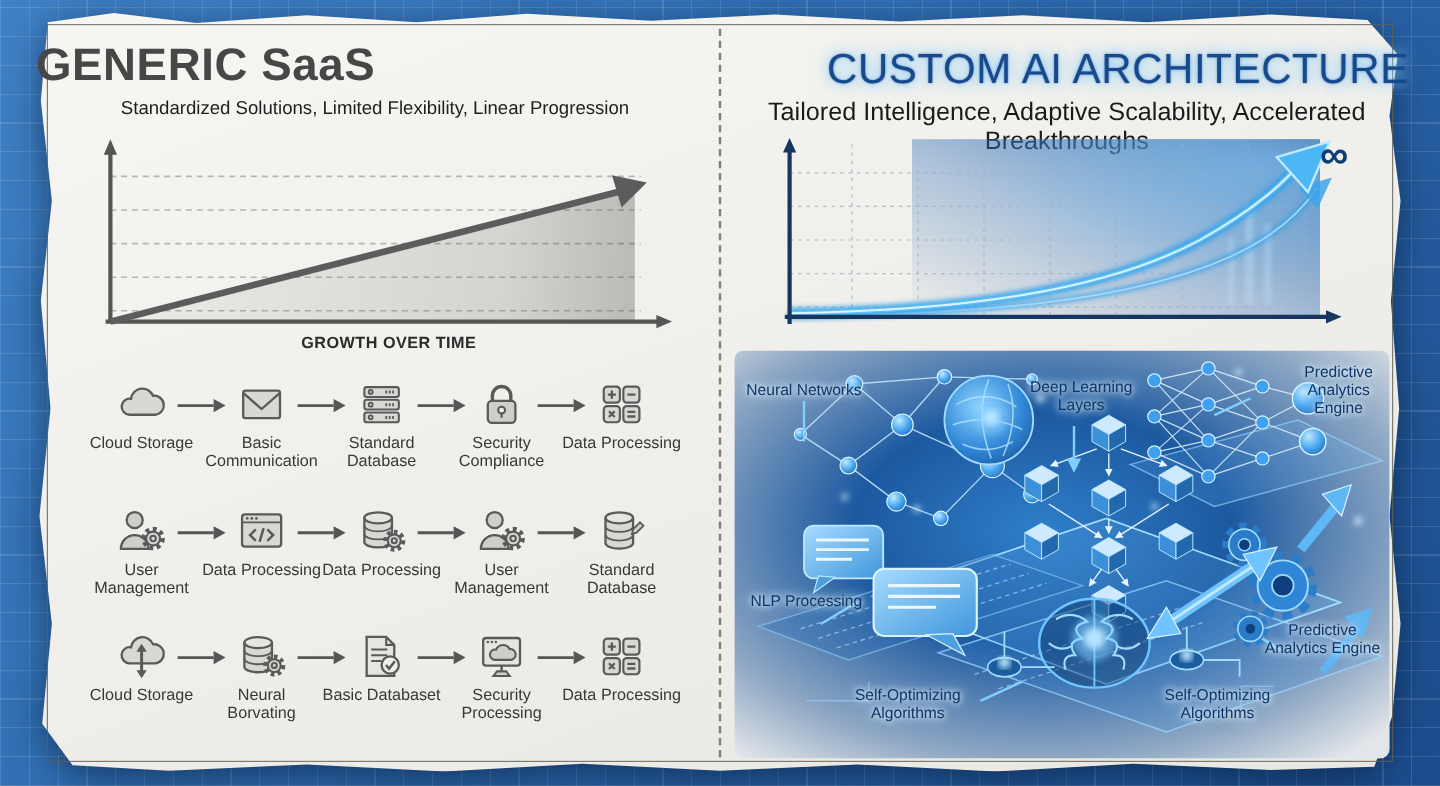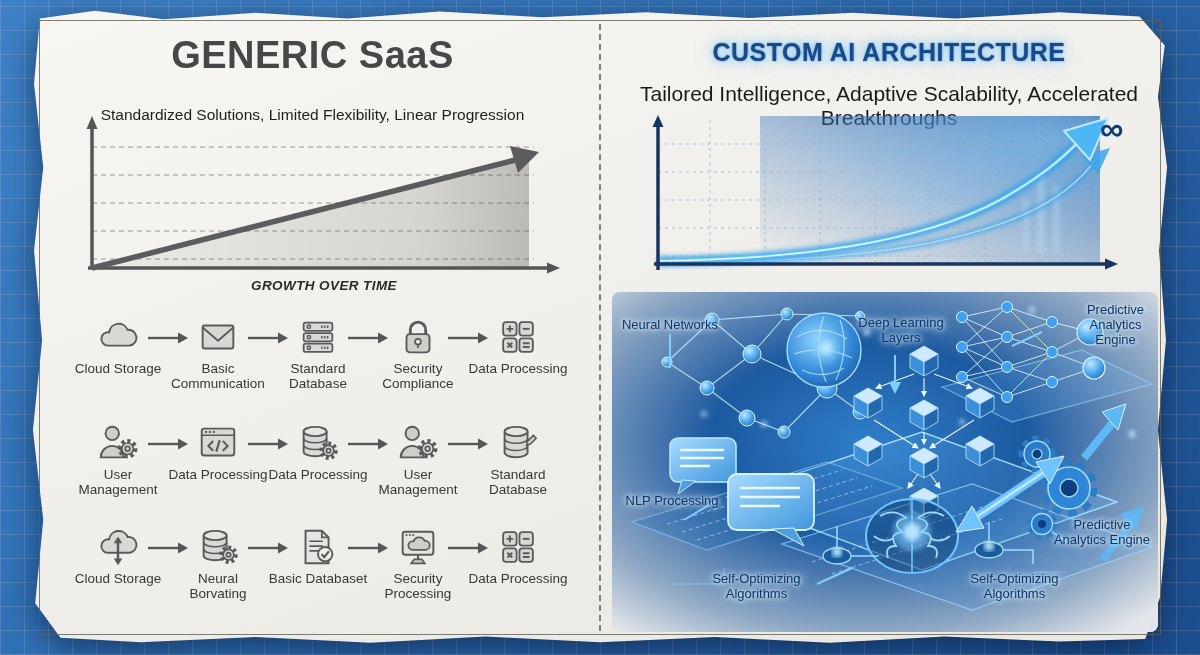--- a/index.html
+++ b/index.html
@@ -12,28 +12,28 @@
   .abs{position:absolute;}
   .paper-wrap{position:absolute;left:26px;top:7px;width:1148px;height:641px;
     filter:drop-shadow(0 8px 16px rgba(0,15,40,.55));}
   .paper{position:absolute;inset:0;
     background:linear-gradient(160deg,#f7f6f2 0%,#f0eeea 55%,#e9e7e1 100%);
     clip-path:polygon(1.2% 1.8%,6% .6%,12% 1.9%,20% .9%,28% 1.8%,36% .7%,45% 1.6%,54% .8%,63% 1.7%,72% .9%,81% 1.8%,90% .8%,97% 1.5%,99.2% 6%,98.6% 14%,99.4% 25%,98.7% 38%,99.3% 52%,98.6% 66%,99.4% 80%,98.8% 92%,97.5% 98.6%,90% 99%,80% 98.2%,70% 99.2%,60% 98.3%,50% 99.1%,40% 98.2%,30% 99.2%,20% 98.3%,10% 99.1%,3% 98.4%,.8% 93%,1.5% 80%,.6% 66%,1.4% 52%,.7% 38%,1.5% 25%,.7% 12%);}
   .inner-frame{position:absolute;left:39px;top:20px;right:39px;bottom:20px;
     border:1.5px solid rgba(95,95,88,.8);pointer-events:none;}
   .divider{position:absolute;left:599px;top:24px;bottom:24px;width:0;
     border-left:2px dashed #80807b;}
-  .ltitle{left:30px;top:34px;width:565px;text-align:center;font-size:38px;
+  .ltitle{left:30px;top:34px;width:565px;text-align:left;font-size:38px;
     font-weight:bold;color:#474747;letter-spacing:.5px;}
-  .lsub{left:30px;top:82px;width:565px;text-align:center;font-size:15.5px;color:#1e1e1e;margin-top:24px;}
-  .rtitle{left:604px;top:38px;width:570px;text-align:center;font-size:25px;
-    font-weight:bold;color:#164a8c;letter-spacing:.5px;
+  .lsub{left:30px;top:82px;width:565px;text-align:center;font-size:15.5px;color:#1e1e1e;}
+  .rtitle{left:604px;top:38px;width:570px;text-align:right;font-size:35px;
+    font-weight:normal;color:#164a8c;letter-spacing:.5px;
     text-shadow:0 0 2px rgba(20,70,140,.6),0 0 10px rgba(130,205,255,.95),0 0 18px rgba(130,205,255,.6);}
   .rsub{left:604px;top:82px;width:570px;text-align:center;font-size:21px;color:#1a1a1a;}
-  .caption{font-size:13.5px;font-weight:bold;letter-spacing:.4px;text-align:center;font-style:italic;}
+  .caption{font-size:13.5px;font-weight:bold;letter-spacing:.4px;text-align:center;}
   .lcap{left:82px;top:278px;width:484px;color:#2b2b2b;}
   .rcap{left:640px;top:278px;width:470px;color:#1c2b3a;text-shadow:0 0 6px rgba(255,255,255,.9);}
   .infinity{left:1100px;top:110px;font-size:33px;font-weight:800;color:#0e3c74;}
   .icon-row{position:absolute;left:68px;width:500px;height:100px;}
   .icell{position:absolute;width:100px;text-align:center;}
   .icell svg{display:block;margin:0 auto;}
   .ilabel{margin-top:1px;font-size:13.5px;line-height:1.12;font-weight:normal;color:#383838;}
   .iarrow{position:absolute;top:15px;width:44px;height:18px;}
   .ill-label{position:absolute;text-align:center;font-size:13px;line-height:1.15;
     font-weight:normal;color:#0c3668;

